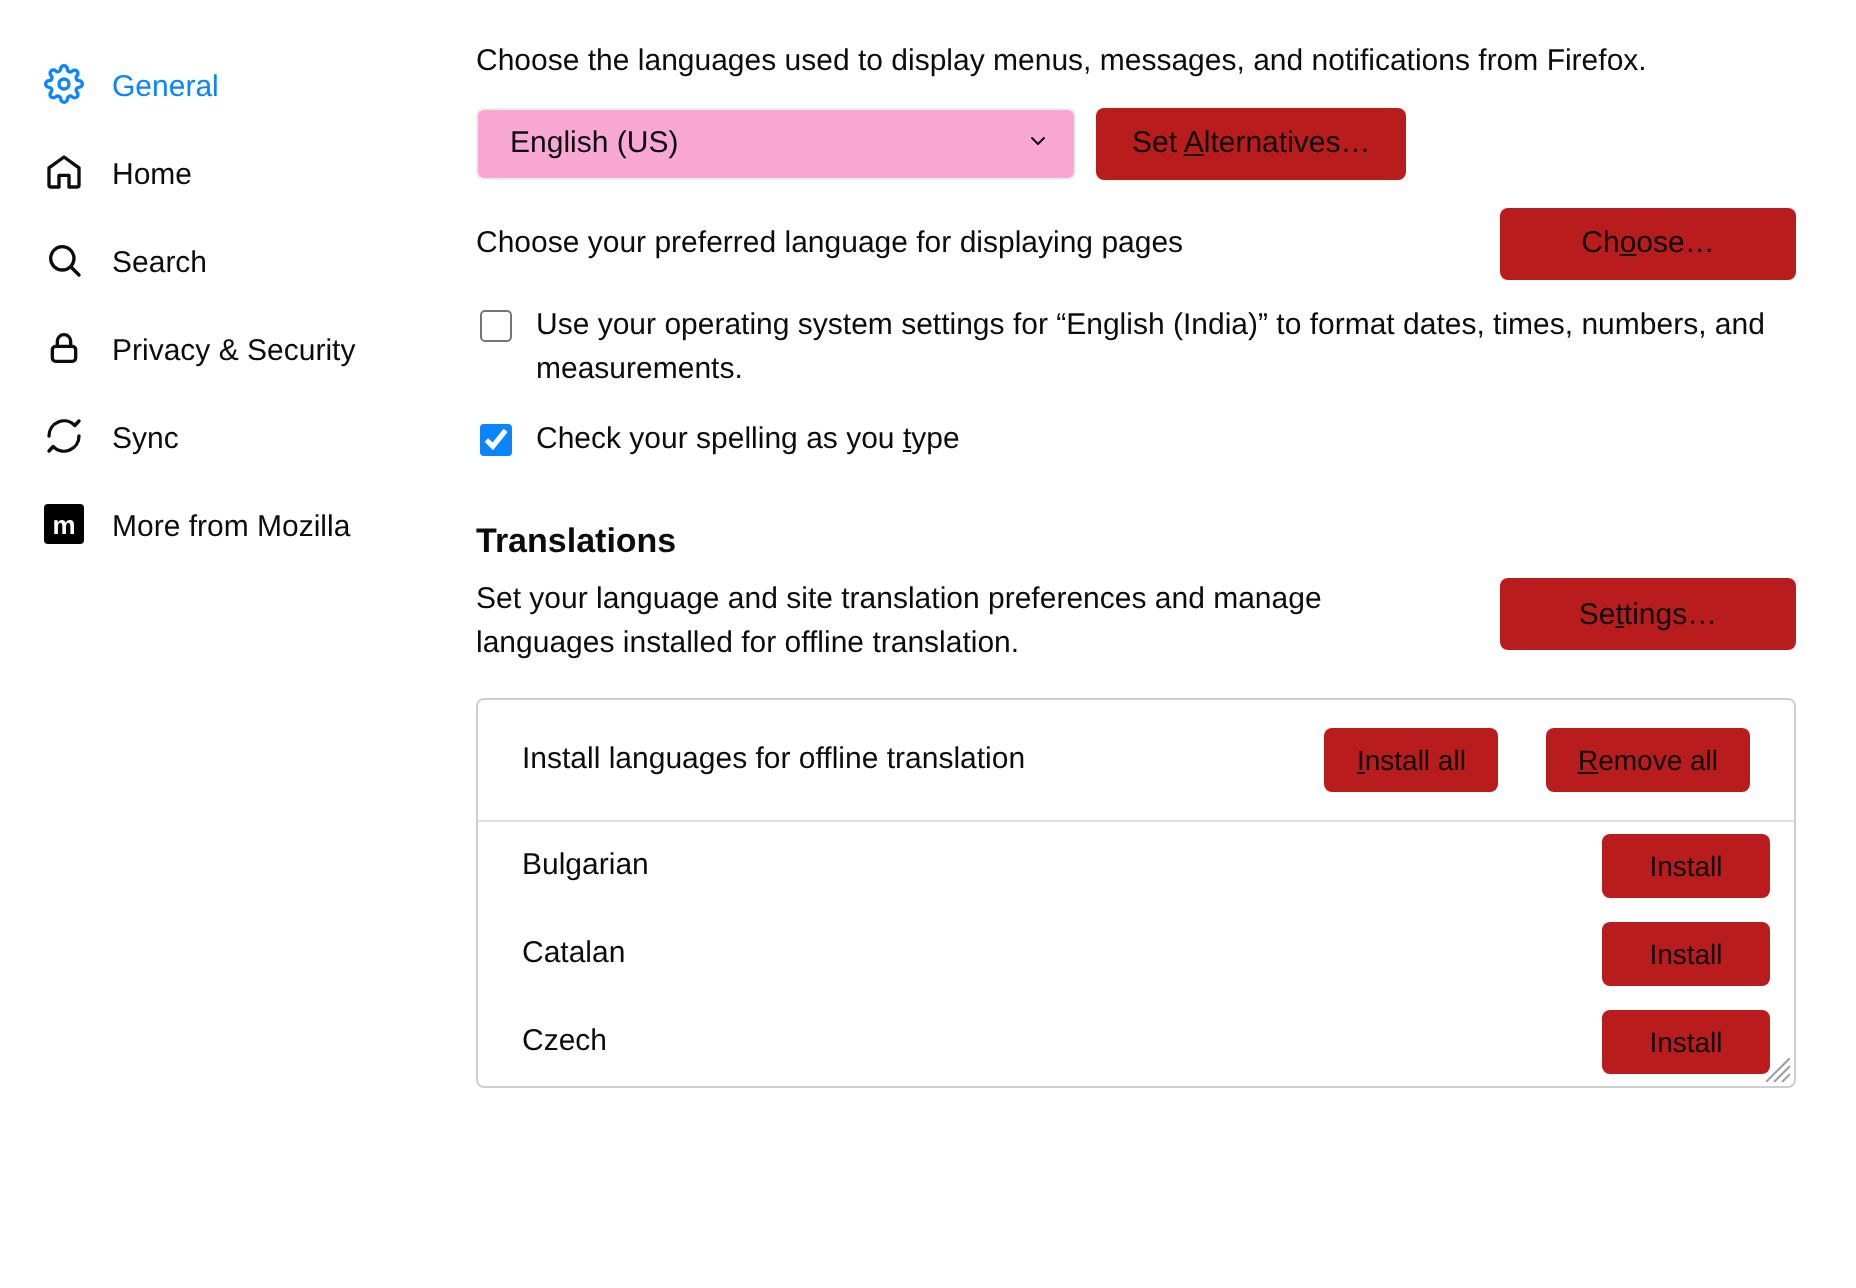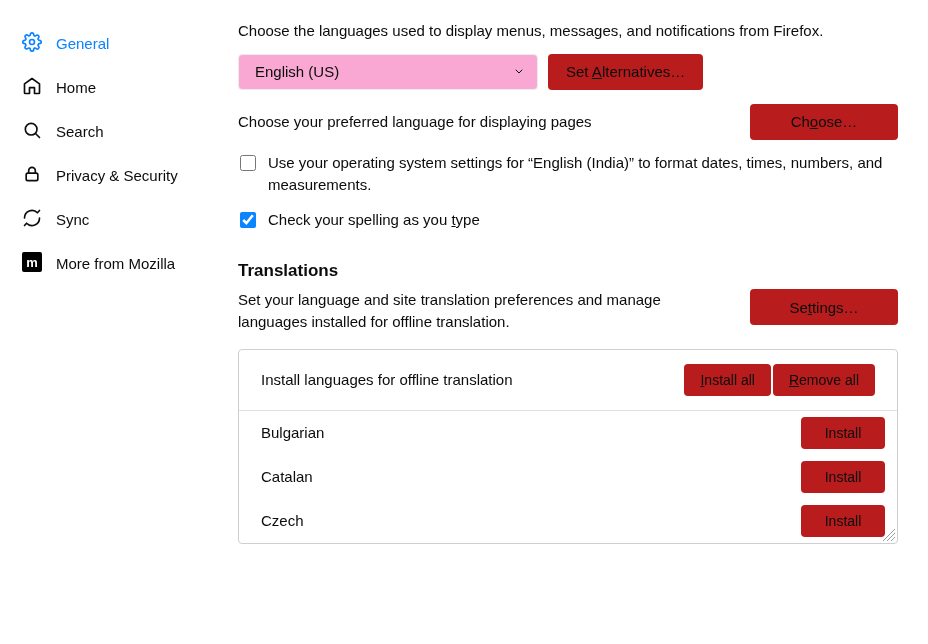--- a/index.html
+++ b/index.html
@@ -139,21 +139,21 @@
     margin-top: 2px;
     overflow: hidden;
   }
   .lang-header {
     display: flex;
     align-items: center;
     justify-content: space-between;
     padding: 14px 22px 14px 22px;
     border-bottom: 1px solid #e0e0e2;
   }
-  .lang-header-actions { display:flex; gap:2px; }
+  .lang-header-actions { display:flex; gap:24px; }
   .lang-list {
     max-height: 164px;
     overflow-y: auto;
     position: relative;
   }
   .lang-row {
     display: flex;
     align-items: center;
     justify-content: space-between;
     padding: 6px 12px 6px 22px;

